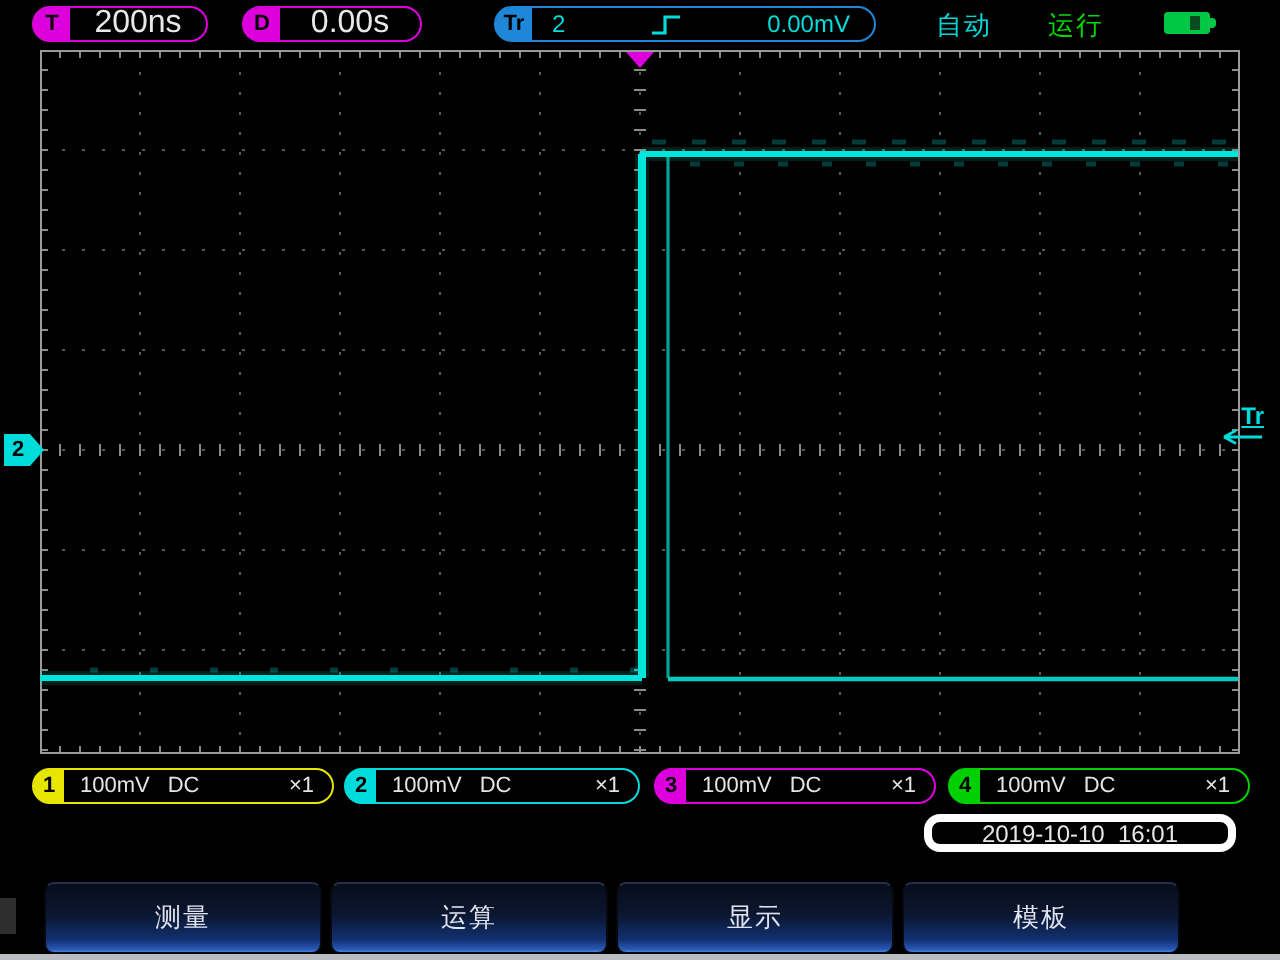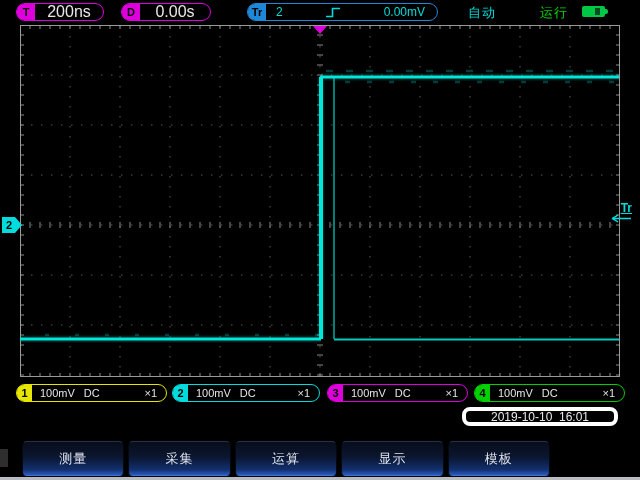--- a/index.html
+++ b/index.html
@@ -17,21 +17,21 @@
              color:#e8e8e8;font-size:16px;}
   .pill-magenta{border-color:#dd00dd;}
   .pill-magenta .key{background:#dd00dd;}
   .pill-blue{border-color:#1f87d8;}
   .pill-blue .key{background:#1f87d8;}
   .trval{flex:1;display:flex;align-items:center;justify-content:space-between;
          padding:0 12px 0 10px;color:#00dcdc;font-size:12px;}
   .slope{stroke:#00dcdc;stroke-width:1.6;fill:none;}
   .status{position:absolute;top:4px;font-size:13px;letter-spacing:1px;}
   .status-auto{left:468px;color:#00d8d8;}
-  .status-run{left:540px;color:#00d800;}
+  .status-run{left:524px;color:#00d800;}
   .battery{position:absolute;left:582px;top:6px;width:23px;height:11px;
            background:#00c845;border-radius:2px;}
   .battery::before{content:"";position:absolute;right:5px;top:2px;width:5px;height:7px;
            background:#0a4a22;}
   .battery::after{content:"";position:absolute;right:-3px;top:3px;width:3px;height:5px;
            background:#00c845;border-radius:0 2px 2px 0;}
 
   
   #grat{position:absolute;left:20px;top:25px;}
   .gdot{stroke:#5a5a5a;stroke-width:1;stroke-dasharray:1.5 8.5;}
@@ -68,21 +68,21 @@
   .ch2{border-color:#00dcdc;} .ch2 .key{background:#00dcdc;}
   .ch3{border-color:#dd00dd;} .ch3 .key{background:#dd00dd;}
   .ch4{border-color:#00d000;} .ch4 .key{background:#00d000;}
 
   .datebox{position:absolute;left:462px;top:407px;width:156px;height:19px;
            border:4px solid #ffffff;border-radius:8px;box-sizing:border-box;
            display:flex;align-items:center;justify-content:center;
            color:#e8e8e8;font-size:12px;white-space:pre;}
 
   
-  .menu{position:absolute;left:22px;top:441px;width:528px;height:36px;
+  .menu{position:absolute;left:22px;top:441px;width:568px;height:36px;
         display:flex;gap:4px;}
   .menu-btn{flex:1;border-radius:5px;display:flex;align-items:center;justify-content:center;
         color:#dfe3ee;font-size:13px;letter-spacing:1px;cursor:pointer;
         border:1px solid #05080f;border-top-color:#26304c;box-sizing:border-box;
         background:linear-gradient(180deg,#080d1a 0%,#0b1630 45%,#123070 82%,#2a58b8 96%,#4a80e0 100%);}
   .bezel-nub{position:absolute;left:0;top:449px;width:8px;height:18px;background:#2e2e2e;}
   .bottom-strip{position:absolute;left:0;top:477px;width:640px;height:3px;background:#b9bdc2;}
 </style>
 </head>
 <body>
@@ -472,19 +472,18 @@
     <span>100mV</span>
     <span class="cpl">DC</span>
     <span class="probe">×1</span>
   </span>
 </div>
 
 <div class="datebox">2019-10-10  16:01</div>
 
 <div class="menu">
   <div class="menu-btn">测量</div>
-  <div class="menu-btn">采集</div>
   <div class="menu-btn">运算</div>
   <div class="menu-btn">显示</div>
   <div class="menu-btn">模板</div>
 </div>
 <div class="bezel-nub"></div>
 <div class="bottom-strip"></div>
 
 </body></html>

